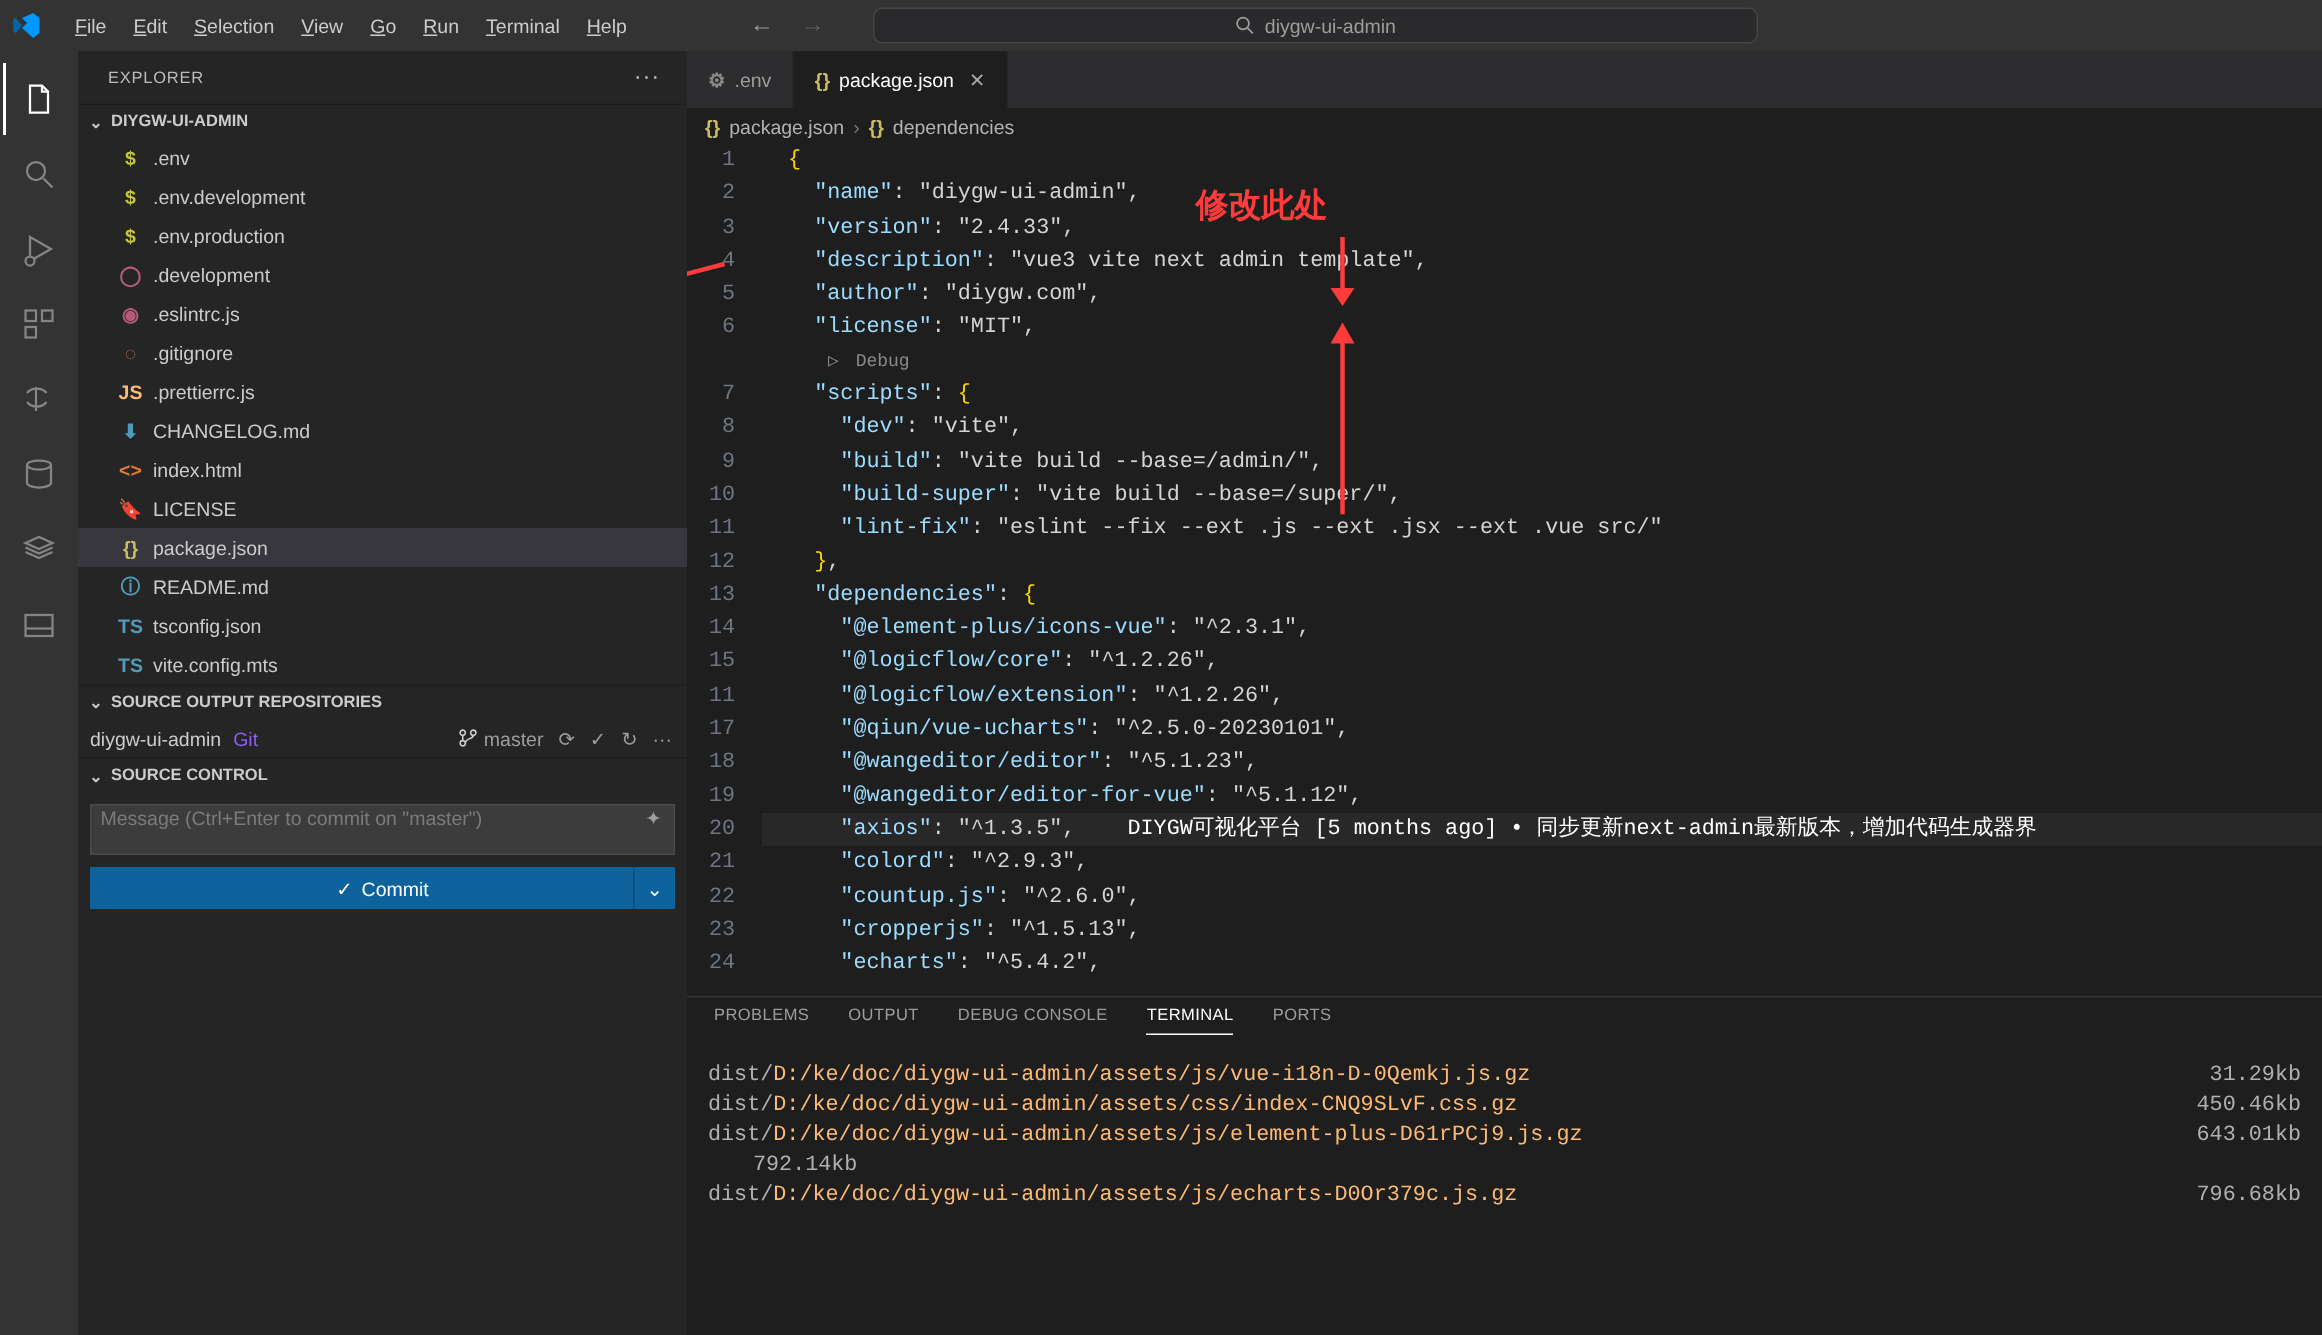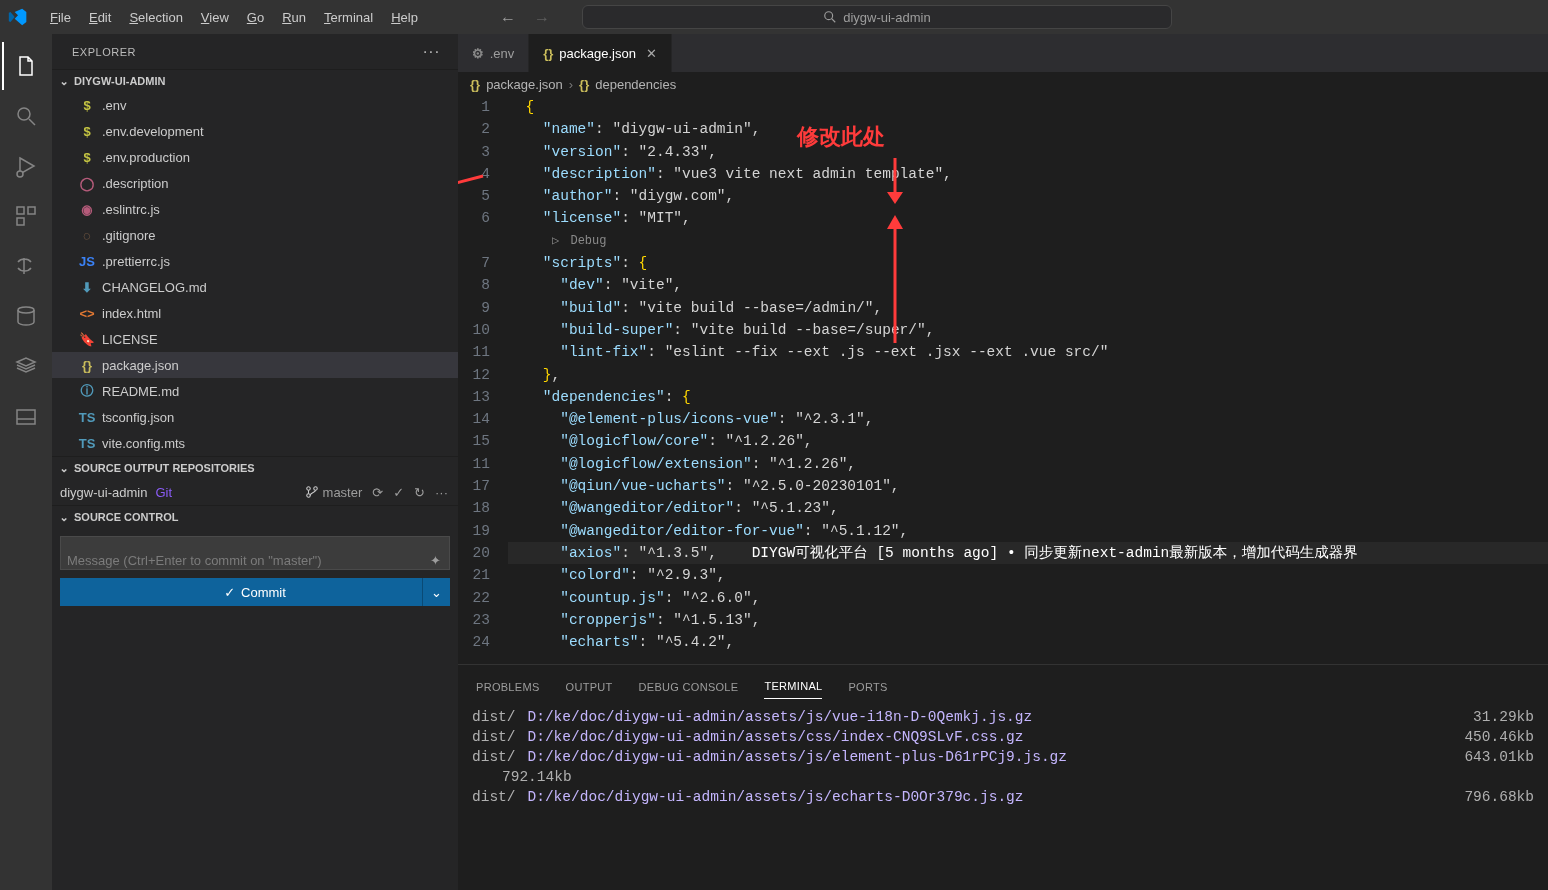--- a/index.html
+++ b/index.html
@@ -31,21 +31,21 @@
   .sidebar{width:406px;background:var(--bg2);display:flex;flex-direction:column;color:var(--fg);font-size:13px;overflow:hidden;}
   .side-hdr{height:35px;display:flex;align-items:center;justify-content:space-between;padding:0 18px 0 20px;color:#bbb;font-size:11px;letter-spacing:.5px;}
   .side-sec-hdr{height:23px;background:var(--bg2);display:flex;align-items:center;padding-left:4px;font-size:11px;font-weight:700;color:var(--fg);gap:2px;border-top:1px solid #1e1e1e;}
   .chev{width:16px;height:16px;display:inline-flex;align-items:center;justify-content:center;}
   .filelist{display:flex;flex-direction:column;}
   .filelist .row{height:26px;display:flex;align-items:center;padding-left:26px;gap:6px;}
   .filelist .row.sel{background:var(--sel);}
   .fico{width:18px;height:18px;display:inline-flex;align-items:center;justify-content:center;font-size:13px;font-weight:700;border-radius:2px;}
   .scr-row{height:26px;display:flex;align-items:center;padding-left:8px;gap:8px;}
   .scr-acts{margin-left:auto;display:flex;gap:10px;padding-right:10px;color:var(--fg2);align-items:center;}
-  .commit-box{margin:8px;height:28px;background:#3c3c3c;border:1px solid #4a4a4a;display:flex;align-items:flex-start;padding:16px 6px;color:#7b7b7b;font-size:13px;position:relative;}
+  .commit-box{margin:8px;height:28px;background:#3c3c3c;border:1px solid #4a4a4a;display:flex;align-items:flex-end;padding:16px 6px;color:#7b7b7b;font-size:13px;position:relative;}
   .commit-box .wand{position:absolute;right:8px;color:#9d9d9d;}
   .commit-btn{margin:0 8px 8px;height:28px;background:var(--accent);display:flex;align-items:center;justify-content:center;color:#fff;font-size:13px;position:relative;}
   .commit-btn .drop{position:absolute;right:0;top:0;bottom:0;width:28px;border-left:1px solid rgba(0,0,0,.25);display:flex;align-items:center;justify-content:center;}
   
   .ed{flex:1;display:flex;flex-direction:column;min-width:0;}
   .tabs{height:38px;background:var(--bg3);display:flex;}
   .tab{height:38px;display:flex;align-items:center;padding:0 14px;gap:6px;color:var(--fg2);background:var(--bg3);border-right:1px solid #252526;}
   .tab.active{background:var(--bg);color:#fff;}
   .tab .x{margin-left:4px;color:#aaa;}
   .crumbs{height:24px;background:var(--bg);display:flex;align-items:center;padding-left:12px;gap:6px;color:#b4b4b4;font-size:13px;}
@@ -56,26 +56,26 @@
   .lines{flex:1;white-space:pre;color:var(--punc);}
   .lines div{height:22.3px;}
   .lines .hi{background:#282828;}
   .k{color:var(--keyc);} .b{color:var(--bracket);}
   .annot{color:#ffffff;}
   .codelens{color:#8a8a8a;font-size:12px;padding-left:44px;display:flex;align-items:center;gap:4px;height:22.3px;}
   .redlbl{position:absolute;color:var(--red);font-size:22px;font-weight:600;}
   .arrow{position:absolute;}
   
   .panel{height:226px;background:var(--bg);border-top:1px solid #333;display:flex;flex-direction:column;}
-  .panel-tabs{height:34px;display:flex;align-items:flex-end;gap:26px;padding-left:18px;font-size:11px;color:var(--fg2);letter-spacing:.3px;}
+  .panel-tabs{height:34px;display:flex;align-items:flex-start;gap:26px;padding-left:18px;font-size:11px;color:var(--fg2);letter-spacing:.3px;}
   .panel-tabs span{padding:6px 0;cursor:default;}
   .panel-tabs span.on{color:#fff;border-bottom:1px solid #fff;}
   .term{flex:1;font-family:Consolas,'Courier New',monospace;font-size:14.5px;line-height:20px;padding:8px 14px 0;color:#b0b0b0;overflow:hidden;}
   .term .row{display:flex;justify-content:space-between;}
-  .term .p{color:#c4b5fd;margin-left:12px;}
+  .term .p{color:#fdba74;}
   .term .sz{color:#b0b0b0;padding-left:30px;}
 </style>
 </head>
 <body>
 
 <div class="titlebar">
   <svg class="logo" viewBox="0 0 24 24">
       <path fill="#0098ff" d="M17 2l5 4v12l-5 4-9-8 4-4-4-4 9-4z"></path>
       <path fill="#0065a9" d="M3 6l5 6-5 6-2-1V7l2-1z"></path>
     </svg>
@@ -170,32 +170,32 @@
         <div class="row">
           <span class="fico" style="color:#c5c543">$</span>
           <span>.env.development</span>
         </div>
         <div class="row">
           <span class="fico" style="color:#c5c543">$</span>
           <span>.env.production</span>
         </div>
         <div class="row">
           <span class="fico" style="color:#b55b7a">◯</span>
-          <span>.description</span>
+          <span>.development</span>
         </div>
         <div class="row">
           <span class="fico" style="color:#b55b7a">◉</span>
           <span>.eslintrc.js</span>
         </div>
         <div class="row">
           <span class="fico" style="color:#a97a54">◌</span>
           <span>.gitignore</span>
         </div>
         <div class="row">
-          <span class="fico" style="color:#3b82f6">JS</span>
+          <span class="fico" style="color:#fdba74">JS</span>
           <span>.prettierrc.js</span>
         </div>
         <div class="row">
           <span class="fico" style="color:#519aba">⬇</span>
           <span>CHANGELOG.md</span>
         </div>
         <div class="row">
           <span class="fico" style="color:#e37933">&lt;&gt;</span>
           <span>index.html</span>
         </div>

